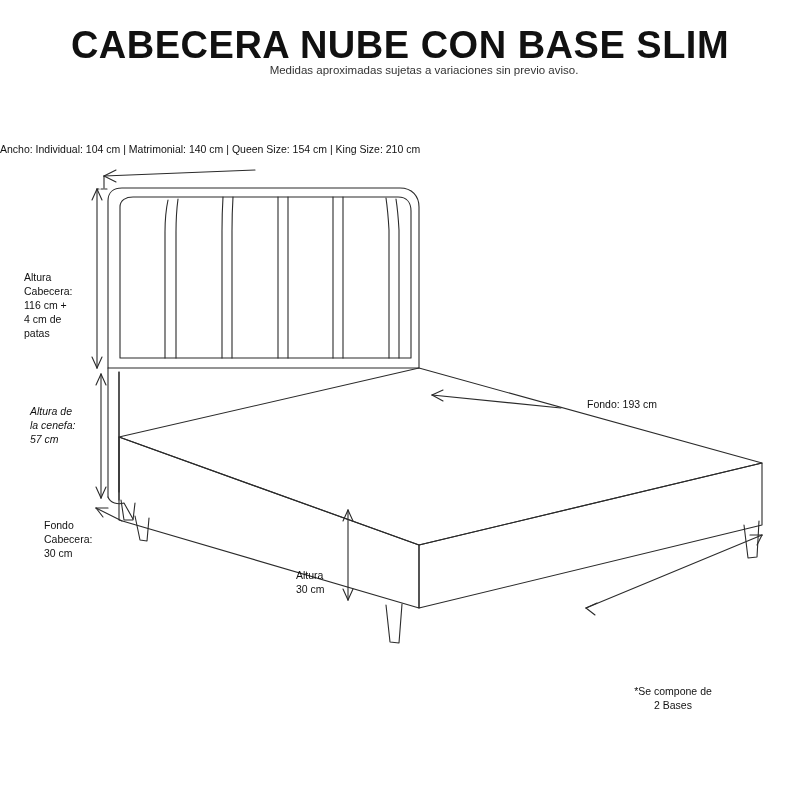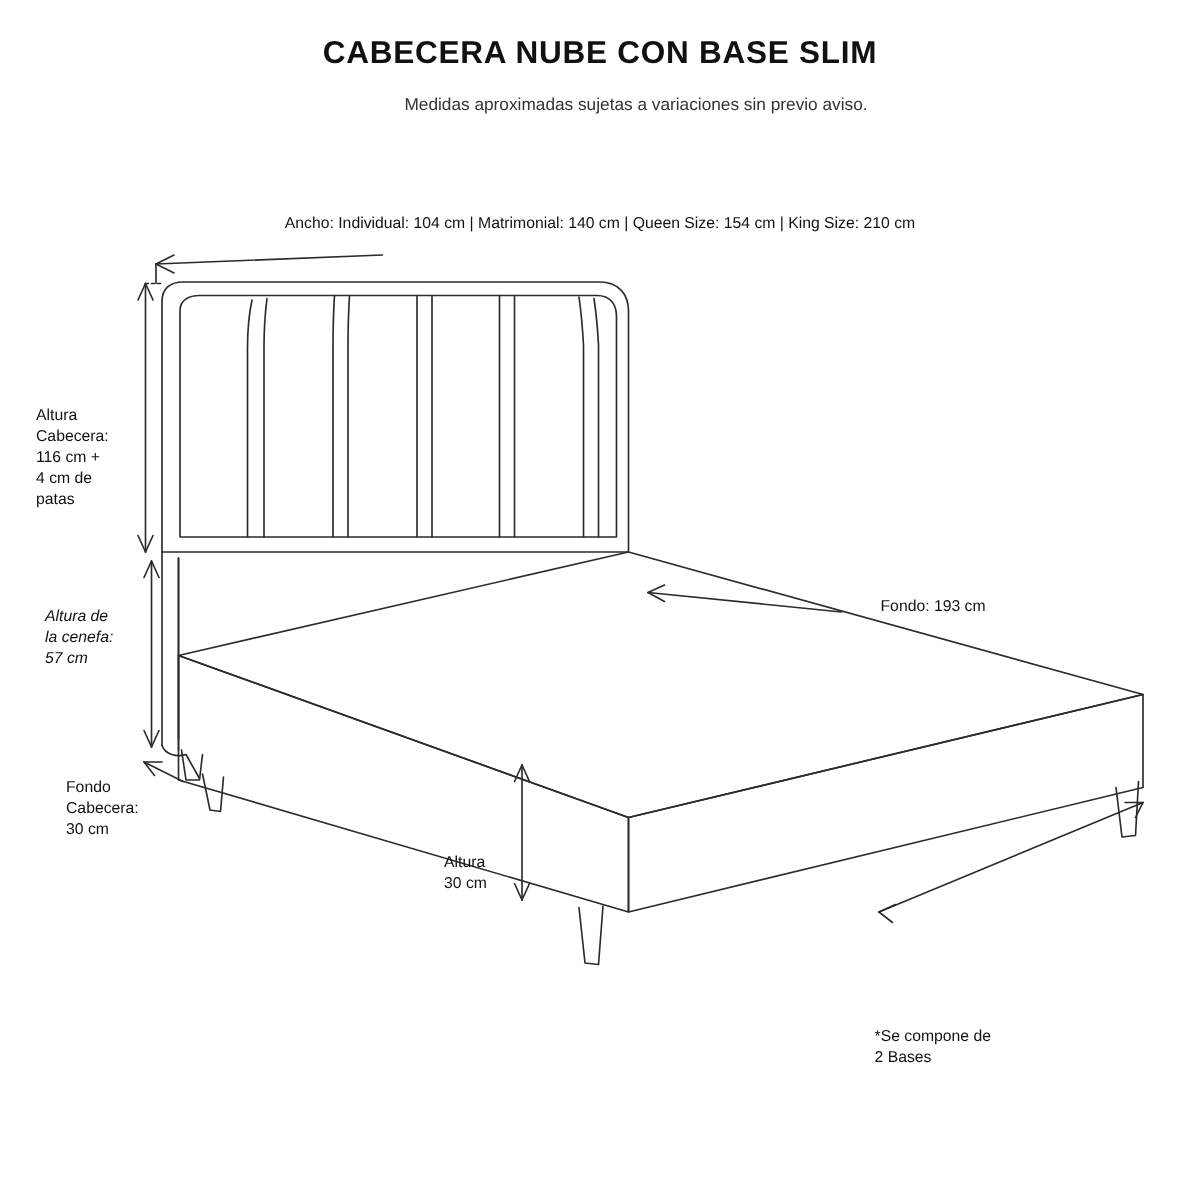--- a/index.html
+++ b/index.html
@@ -19,21 +19,21 @@
     position: relative;
     width: 800px;
     height: 800px;
   }
   .title {
     position: absolute;
     left: 0;
     top: 24px;
     width: 800px;
     text-align: center;
-    font-size: 21px;
+    font-size: 38px;
     font-weight: bold;
     letter-spacing: 0.5px;
     color: #111111;
   }
   .subtitle {
     position: absolute;
     left: 0;
     top: 64px;
     width: 800px;
     text-align: center;
@@ -45,21 +45,21 @@
     position: absolute;
     font-size: 10.5px;
     line-height: 14px;
     color: #111111;
     white-space: pre-line;
   }
   .lbl-top {
     top: 142px;
     left: 0;
     width: 800px;
-    text-align: center;
+    text-align: left;
     font-size: 10.5px;
   }
   .lbl-altura-cab {
     left: 24px;
     top: 270px;
     width: 80px;
   }
   .lbl-cenefa {
     left: 30px;
     top: 404px;
@@ -83,20 +83,21 @@
   }
   .lbl-ancho-base {
     left: 583px;
     top: 612px;
     width: 180px;
   }
   .lbl-compone {
     left: 583px;
     top: 684px;
     width: 180px;
+    text-align: center;
   }
   svg.layer {
     position: absolute;
     left: 0;
     top: 0;
     width: 800px;
     height: 800px;
   }
 </style>
 </head>

